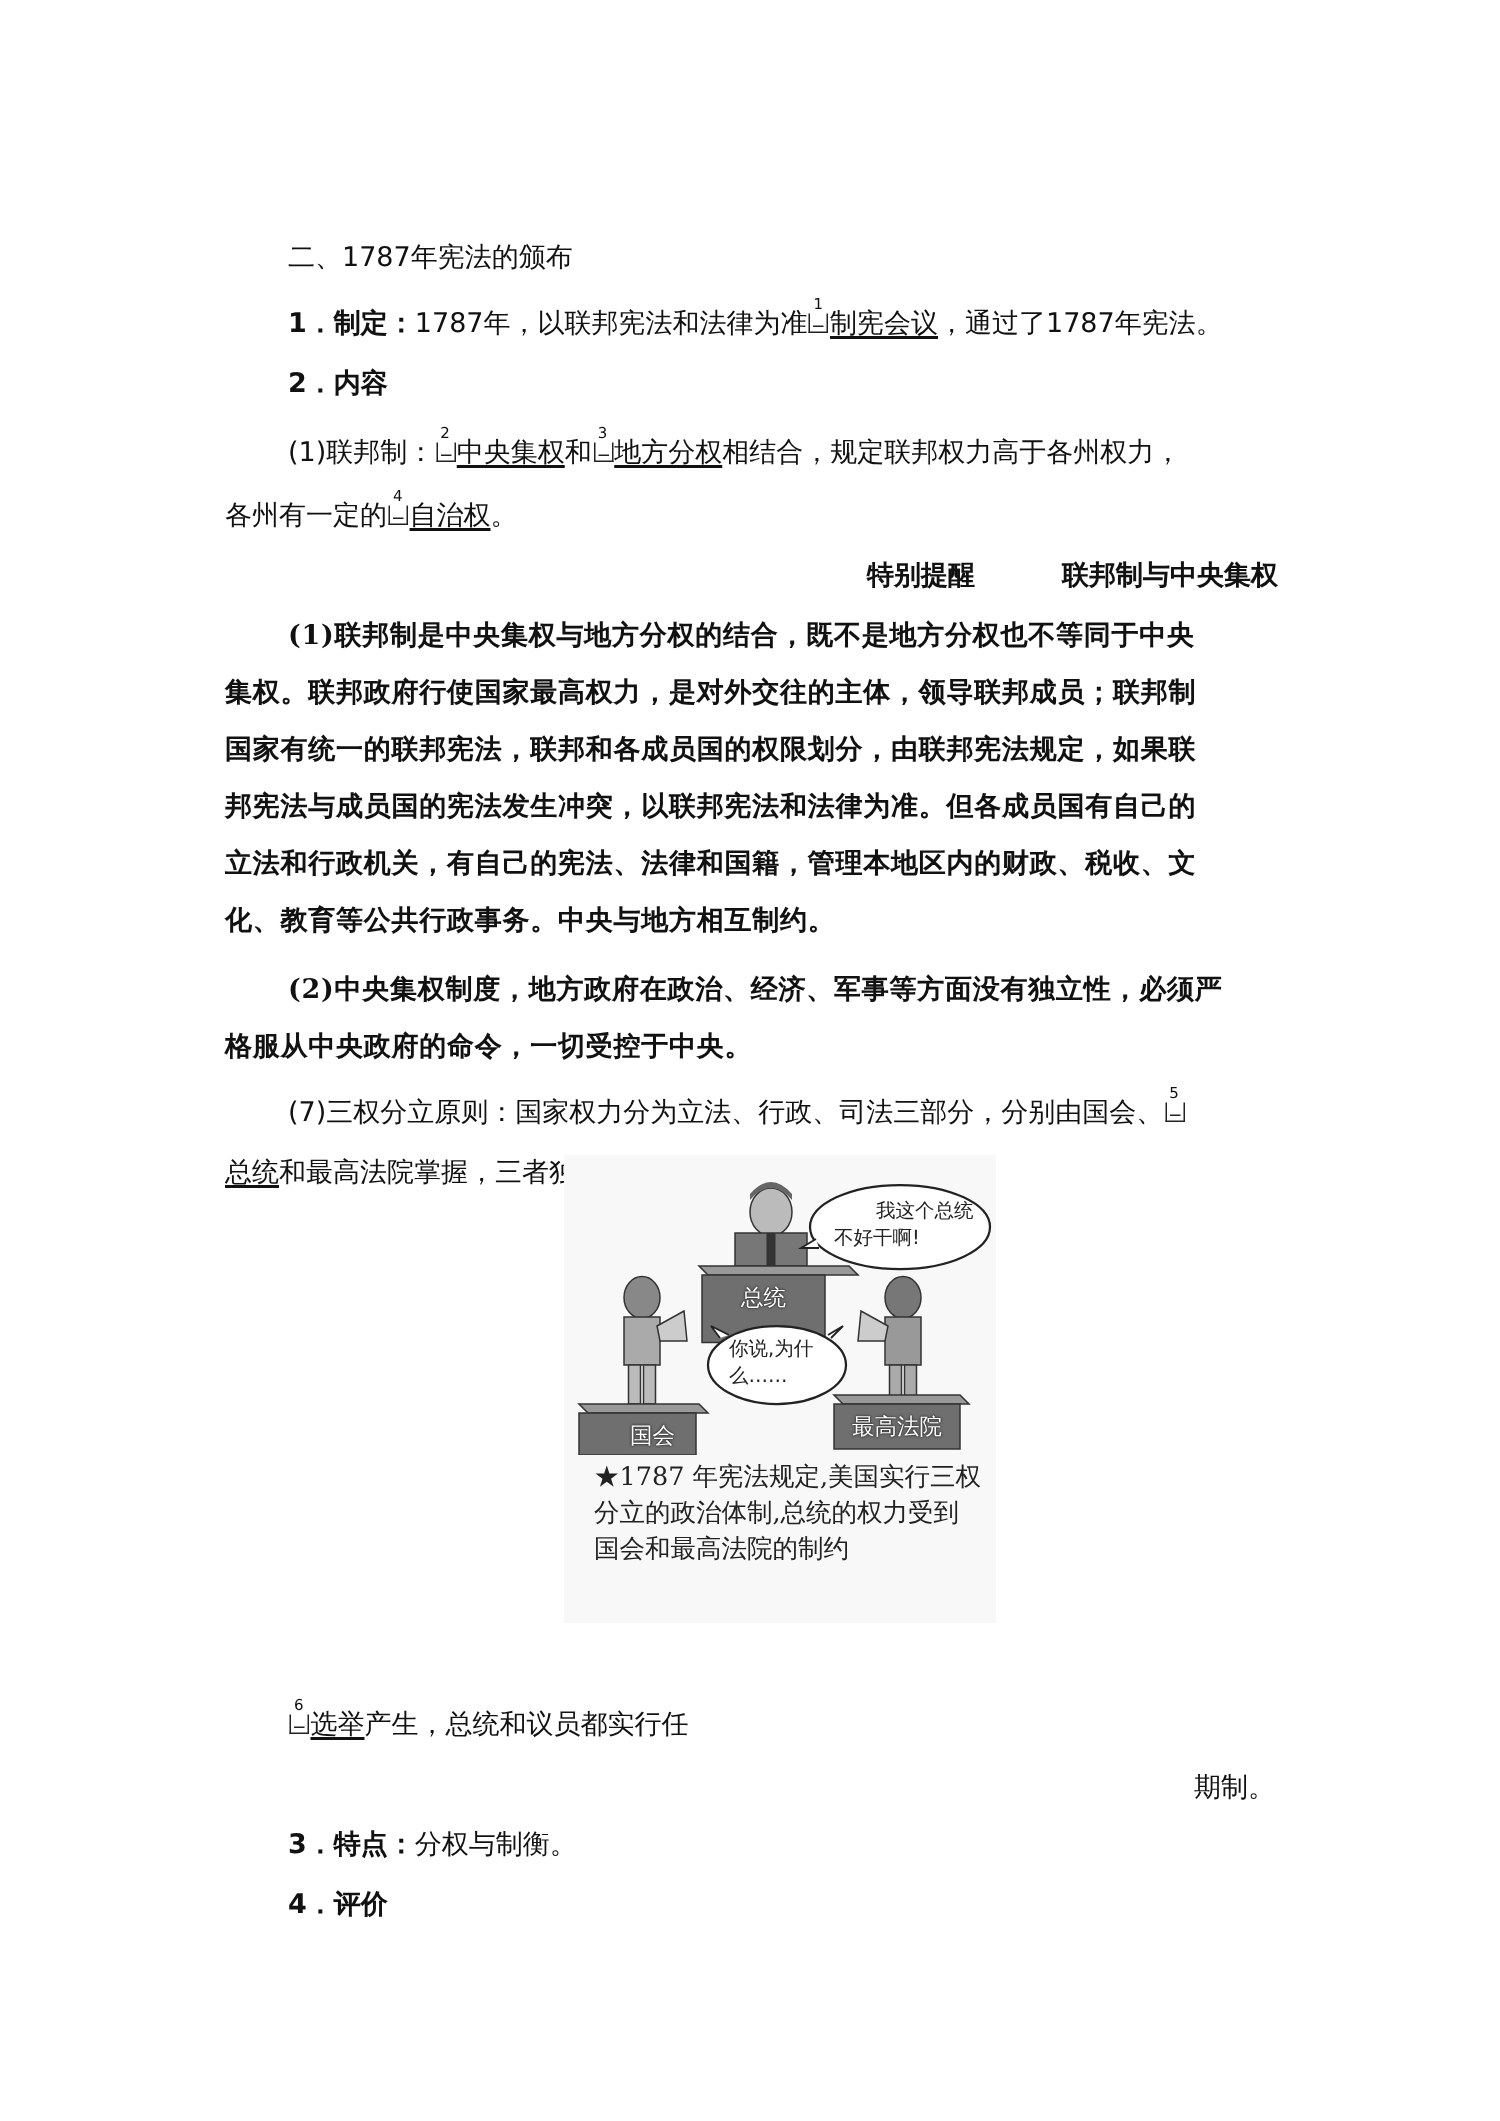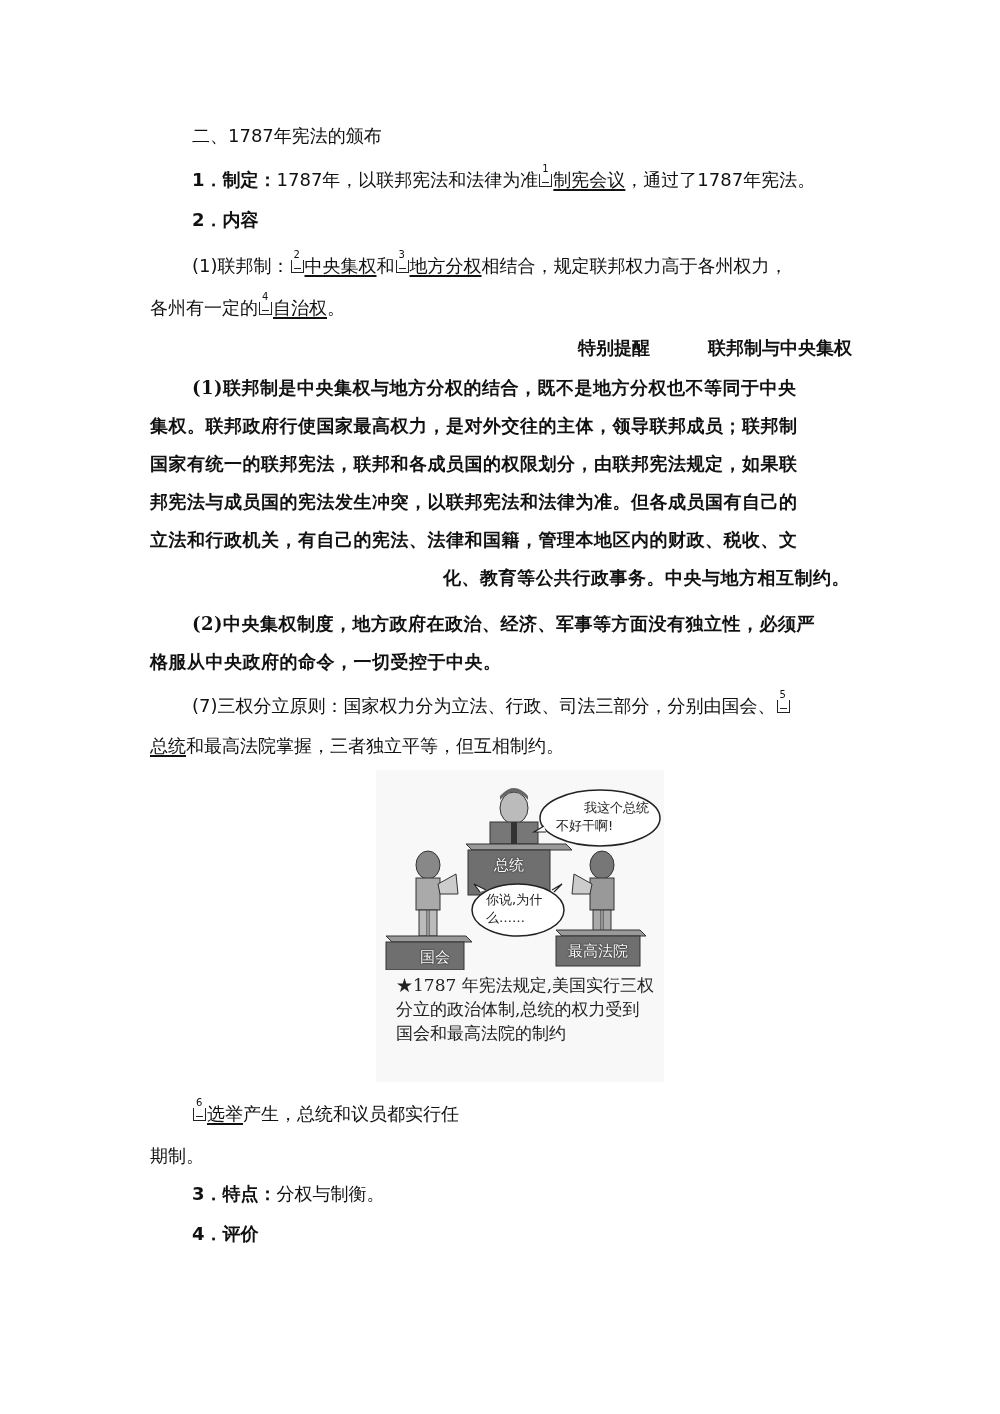--- a/index.html
+++ b/index.html
@@ -3,21 +3,21 @@
 <meta charset="utf-8">
 <style>
   html, body { margin: 0; padding: 0; background: #ffffff; }
   body {
     width: 1000px; height: 1414px; position: relative; overflow: hidden;
     font-family: "DejaVu Serif", "Liberation Serif", serif;
     color: #111;
   }
   .line {
     position: absolute; left: 150px; width: 700px;
-    font-size: 18px; line-height: 24px; white-space: nowrap;
+    font-size: 18px; line-height: 24px; white-space: nowrap; margin-top: 36px;
   }
   .indent { left: 192px; width: 660px; }
   .b { font-weight: bold; }
   .sans { font-family: "DejaVu Sans", "Liberation Sans", sans-serif; }
   .u { text-decoration: underline; text-underline-offset: 3px; text-decoration-thickness: 1.5px; }
   .mk {
     display: inline-block; position: relative; width: 13px; height: 13px;
     border: 1.5px solid #222; border-top: none; box-sizing: border-box;
     margin: 0 1px 0 1px; vertical-align: -1px;
   }
@@ -77,21 +77,21 @@
 
 <div class="line indent tip" style="top:336px;text-align:right;">
   <span>特别提醒</span><span style="display:inline-block;width:58px;"></span><span>联邦制与中央集权</span>
 </div>
 
 <div class="line indent tipbody" style="top:376px;">(1)联邦制是中央集权与地方分权的结合，既不是地方分权也不等同于中央</div>
 <div class="line tipbody" style="top:414px;">集权。联邦政府行使国家最高权力，是对外交往的主体，领导联邦成员；联邦制</div>
 <div class="line tipbody" style="top:452px;">国家有统一的联邦宪法，联邦和各成员国的权限划分，由联邦宪法规定，如果联</div>
 <div class="line tipbody" style="top:490px;">邦宪法与成员国的宪法发生冲突，以联邦宪法和法律为准。但各成员国有自己的</div>
 <div class="line tipbody" style="top:528px;">立法和行政机关，有自己的宪法、法律和国籍，管理本地区内的财政、税收、文</div>
-<div class="line tipbody" style="top:566px;text-align:right;">化、教育等公共行政事务。中央与地方相互制约。</div>
+<div class="line tipbody" style="top:566px;">化、教育等公共行政事务。中央与地方相互制约。</div>
 
 <div class="line indent tipbody" style="top:612px;">(2)中央集权制度，地方政府在政治、经济、军事等方面没有独立性，必须严</div>
 <div class="line tipbody" style="top:650px;">格服从中央政府的命令，一切受控于中央。</div>
 
 <div class="line indent sans" style="top:694px;">
   <span>(7)三权分立原则：国家权力分为立法、行政、司法三部分，分别由国会、</span><span class="u"><span class="mk"><span class="n">5</span></span></span>
 </div>
 <div class="line sans" style="top:734px;">
   <span class="u">总统</span><span>和最高法院掌握，三者独立平等，但互相制约。</span>
 </div>
@@ -138,21 +138,21 @@
   <div class="bubble-text" style="left:180px;top:30px;margin-left:28px;">我这个总统</div>
   <div class="bubble-text" style="left:180px;top:48px;">不好干啊!</div>
   <div class="bubble-text" style="left:110px;top:122px;">你说,为什</div>
   <div class="bubble-text" style="left:110px;top:140px;">么……</div>
   <div class="caption">★1787 年宪法规定,美国实行三权分立的政治体制,总统的权力受到国会和最高法院的制约</div>
 </div>
 
 <div class="line indent sans" style="top:1102px;">
   <span class="u"><span class="mk"><span class="n">6</span></span><span>选举</span></span><span>产生，总统和议员都实行任</span>
 </div>
-<div class="line sans" style="top:1144px;">
+<div class="line sans" style="top:1144px;text-align:right;">
   <span>期制。</span>
 </div>
 
 <div class="line indent sans" style="top:1182px;">
   <span class="b">3．特点：</span><span>分权与制衡。</span>
 </div>
 
 <div class="line indent b sans" style="top:1222px;">
   <span>4．评价</span>
 </div>

